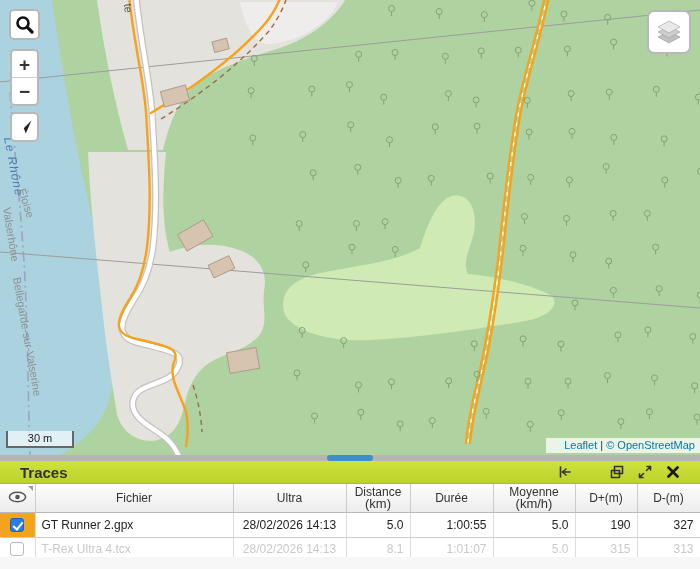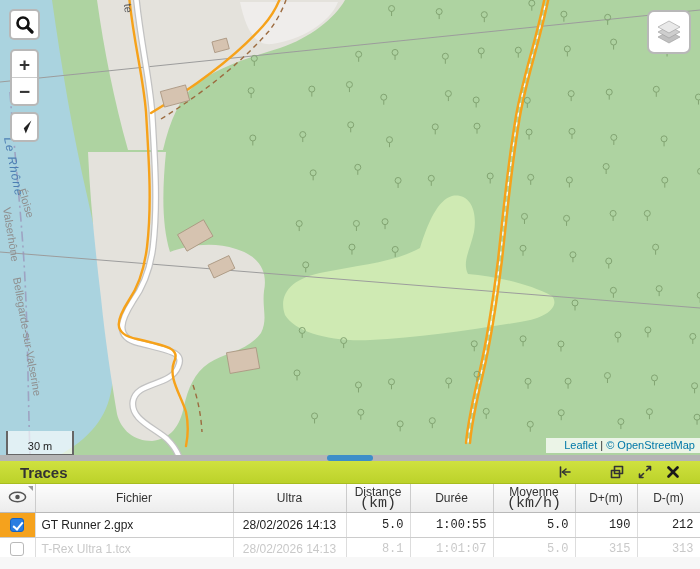--- a/index.html
+++ b/index.html
@@ -17,21 +17,21 @@
   .ctl-search{left:9px;top:9px;width:31px;height:31px;}
   .zoomctl{position:absolute;left:10px;top:49px;width:29px;border:2px solid rgba(0,0,0,.28);
        border-radius:5px;box-sizing:border-box;background:#fff;overflow:hidden;}
   .zbtn{height:26px;display:flex;align-items:center;justify-content:center;
        font-size:19px;font-weight:bold;color:#333;cursor:pointer;line-height:1;}
   .zbtn+.zbtn{border-top:1px solid #ccc;}
   .ctl-locate{left:10px;top:112px;width:29px;height:30px;}
   .ctl-layers{left:647px;top:10px;width:44px;height:44px;border-radius:7px;}
   .scalebar{position:absolute;left:6px;top:431px;width:64px;background:rgba(255,255,255,.65);
        border:2px solid #666;border-top:none;font-size:11px;color:#222;text-align:center;
-       padding:9px 0 2px 0;line-height:1.1;}
+       padding:1px 0 2px 0;line-height:1.1;}
   .attribution{position:absolute;right:0;top:438px;background:rgba(255,255,255,.75);
        padding:1px 5px 2px 18px;font-size:11px;color:#333;white-space:nowrap;}
   .attribution a{color:#0078a8;text-decoration:none;cursor:pointer;}
   
   .splitter{position:absolute;left:0;top:455px;width:700px;height:6px;background:#b5b5b5;cursor:row-resize;}
   .splitter .handle{position:absolute;left:327px;top:0;width:46px;height:6px;background:#3d8ec9;border-radius:3px;}
   
   .panel-header{position:absolute;left:0;top:461px;width:700px;height:23px;
        background:linear-gradient(#cfe13f,#bcd22a);display:flex;align-items:center;
        box-sizing:border-box;padding:0 20px;border-bottom:1px solid #a8bd20;}
@@ -41,26 +41,26 @@
   .picon svg{stroke:#333;fill:none;stroke-width:1.6;stroke-linecap:round;stroke-linejoin:round;}
   .picon.close svg{stroke:#1a1a1a;stroke-width:2.6;}
   .picon.dock{margin-right:24px;}
   
   table.traces{position:absolute;left:0;top:484px;width:700px;border-collapse:collapse;
        table-layout:fixed;font-size:12px;background:#ef4444;}
   table.traces th{height:26px;background:linear-gradient(#fdfdfd,#ececec);
        border-right:1px solid #ccc;border-bottom:1px solid #b9b9b9;
        font-weight:normal;color:#333;line-height:12px;padding:1px 2px;position:relative;
        overflow:hidden;white-space:nowrap;}
-  table.traces th .l2{display:block;font-size:15px;font-family:Liberation Mono, monospace;}
+  table.traces th .l2{display:block;font-size:13px;}
   table.traces td{border-right:1px solid #ddd;border-bottom:1px solid #ccc;
        padding:0 6px;white-space:nowrap;overflow:hidden;background:#fff;}
   tr.row1 td{height:24px;color:#222;}
   tr.row2 td{height:21px;color:#c9c9c9;}
-  td.num{text-align:right;font-family:Liberation Mono, monospace;}
+  td.num{text-align:right;}
   td.datec{text-align:center;padding:0 2px;}
   td.filec{text-align:left;}
   td.checkcell{text-align:center;padding:0;}
   tr.row1 td.checkcell{background:#f5a21d;}
   .checkbox{display:inline-block;width:14px;height:14px;border-radius:3px;box-sizing:border-box;
        vertical-align:middle;position:relative;cursor:pointer;}
   .checkbox.checked{background:#2a7de1;border:1px solid #1663c0;}
   .checkbox.checked::after{content:"";position:absolute;left:4px;top:1px;width:4px;height:8px;
        border-right:2px solid #fff;border-bottom:2px solid #fff;transform:rotate(40deg);}
   .checkbox.unchecked{background:#fff;border:1px solid #b9b9b9;}
@@ -411,25 +411,25 @@
   </thead>
   <tbody>
     <tr class="row1">
       <td class="checkcell"><span class="checkbox checked"></span></td>
       <td class="filec">GT Runner 2.gpx</td>
       <td class="datec">28/02/2026 14:13</td>
       <td class="num">5.0</td>
       <td class="num">1:00:55</td>
       <td class="num">5.0</td>
       <td class="num">190</td>
-      <td class="num">212</td>
+      <td class="num">327</td>
     </tr>
     <tr class="row2">
       <td class="checkcell"><span class="checkbox unchecked"></span></td>
-      <td class="filec">T-Rex Ultra 1.tcx</td>
+      <td class="filec">T-Rex Ultra 4.tcx</td>
       <td class="datec">28/02/2026 14:13</td>
       <td class="num">8.1</td>
       <td class="num">1:01:07</td>
       <td class="num">5.0</td>
       <td class="num">315</td>
       <td class="num">313</td>
     </tr>
   </tbody>
 </table>
 <div class="footer-space"></div>

